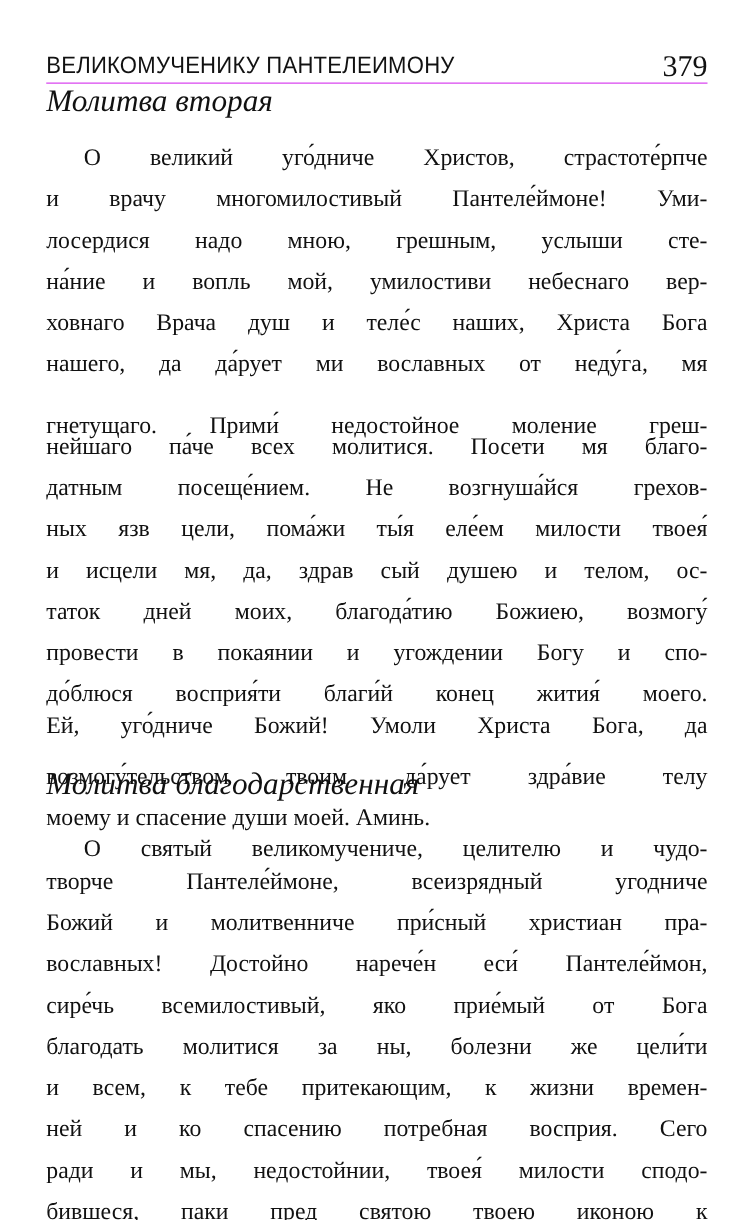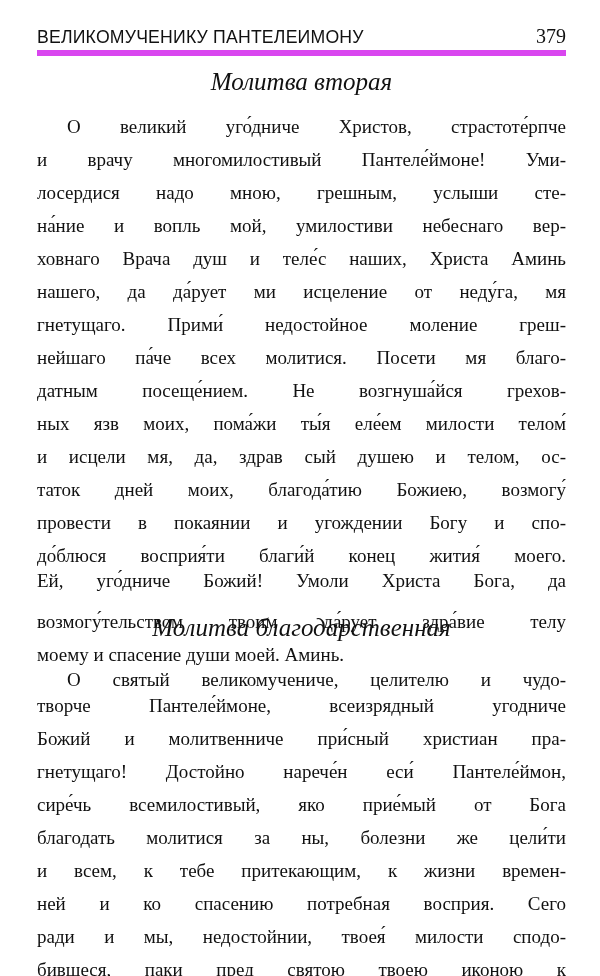--- a/index.html
+++ b/index.html
@@ -1,24 +1,24 @@
 <!DOCTYPE html>
 <html><head>
 <meta charset="utf-8">
 <style>
   html, body { margin: 0; padding: 0; background: #ffffff; }
   body { width: 600px; height: 976px; position: relative; overflow: hidden;
          font-family: "Liberation Serif", serif; color: #111111; }
   .page { position: absolute; left: 37px; top: 0; width: 529px; }
-  .running-head { position: absolute; top: 24px; left: 0; width: 529px; height: 26px;
-         border-bottom: 6px solid #d946ef; }
+  .running-head { position: absolute; top: 40px; left: 0; width: 529px; height: 26px;
+         border-bottom: 1px solid #d946ef; }
   .running-head .title { position: absolute; left: 0; top: 2px; font-family: "Liberation Sans", sans-serif;
          font-size: 19px; letter-spacing: 0.2px; transform: scaleX(0.93); transform-origin: left; }
-  .running-head .num { position: absolute; right: 0; top: 1px; font-size: 20px; font-family: Liberation Serif, serif; }
-  .section-title { position: absolute; left: 0; width: 529px; text-align: center;
+  .running-head .num { position: absolute; right: 0; top: 1px; font-size: 24px; font-family: Liberation Serif, serif; }
+  .section-title { position: absolute; left: 0; width: 529px; text-align: left;
          font-style: italic; font-size: 25px; }
   .line { position: absolute; left: 0; width: 529px; font-size: 19px; line-height: 33px;
          white-space: nowrap; text-align: justify; text-align-last: justify; }
   .line.first { text-indent: 30px; }
   .line.last { text-align-last: left; }
 </style>
 </head>
 <body>
 
 <div class="page">
@@ -26,39 +26,39 @@
     <span class="title">ВЕЛИКОМУЧЕНИКУ ПАНТЕЛЕИМОНУ</span>
     <span class="num">379</span>
   </div>
 
   <div class="section-title" style="top:68px">Молитва вторая</div>
 
   <div class="line first" style="top:110px">О великий уго́дниче Христов, страстоте́рпче</div>
   <div class="line" style="top:143px">и врачу многомилостивый Пантеле́ймоне! Уми-</div>
   <div class="line" style="top:176px">лосердися надо мною, грешным, услыши сте-</div>
   <div class="line" style="top:209px">на́ние и вопль мой, умилостиви небеснаго вер-</div>
-  <div class="line" style="top:242px">ховнаго Врача душ и теле́с наших, Христа Аминь</div>
-  <div class="line" style="top:275px">нашего, да да́рует ми исцеление от неду́га, мя</div>
-  <div class="line" style="top:308px">гнетущаго. Прими́ недостойное моление греш-</div>
+  <div class="line" style="top:242px">ховнаго Врача душ и теле́с наших, Христа Бога</div>
+  <div class="line" style="top:275px">нашего, да да́рует ми вославных от неду́га, мя</div>
+  <div class="line" style="top:324px">гнетущаго. Прими́ недостойное моление греш-</div>
   <div class="line" style="top:341px">нейшаго па́че всех молитися. Посети мя благо-</div>
   <div class="line" style="top:374px">датным посеще́нием. Не возгнуша́йся грехов-</div>
-  <div class="line" style="top:407px">ных язв моих, пома́жи ты́я еле́ем милости телом́</div>
+  <div class="line" style="top:407px">ных язв цели, пома́жи ты́я еле́ем милости твоея́</div>
   <div class="line" style="top:440px">и исцели мя, да, здрав сый душею и телом, ос-</div>
   <div class="line" style="top:473px">таток дней моих, благода́тию Божиею, возмогу́</div>
   <div class="line" style="top:506px">провести в покаянии и угождении Богу и спо-</div>
   <div class="line" style="top:539px">до́блюся восприя́ти благи́й конец жития́ моего.</div>
   <div class="line" style="top:564px">Ей, уго́дниче Божий! Умоли Христа Бога, да</div>
   <div class="line" style="top:605px">возмогу́тельством твоим да́рует здра́вие телу</div>
   <div class="line last" style="top:638px">моему и спасение души моей. Аминь.</div>
 
   <div class="section-title" style="top:614px">Молитва благодарственная</div>
 
   <div class="line first" style="top:663px">О святый великомучениче, целителю и чудо-</div>
   <div class="line" style="top:689px">творче Пантеле́ймоне, всеизрядный угодниче</div>
   <div class="line" style="top:722px">Божий и молитвенниче при́сный христиан пра-</div>
-  <div class="line" style="top:755px">гнетущаго! Достойно нарече́н еси́ Пантеле́ймон,</div>
+  <div class="line" style="top:755px">вославных! Достойно нарече́н еси́ Пантеле́ймон,</div>
   <div class="line" style="top:788px">сире́чь всемилостивый, яко прие́мый от Бога</div>
   <div class="line" style="top:821px">благодать молитися за ны, болезни же цели́ти</div>
   <div class="line" style="top:854px">и всем, к тебе притекающим, к жизни времен-</div>
   <div class="line" style="top:887px">ней и ко спасению потребная восприя. Сего</div>
   <div class="line" style="top:920px">ради и мы, недостойнии, твоея́ милости сподо-</div>
   <div class="line" style="top:953px">бившеся, паки пред святою твоею иконою к</div>
 </div>
 
 </body></html>

